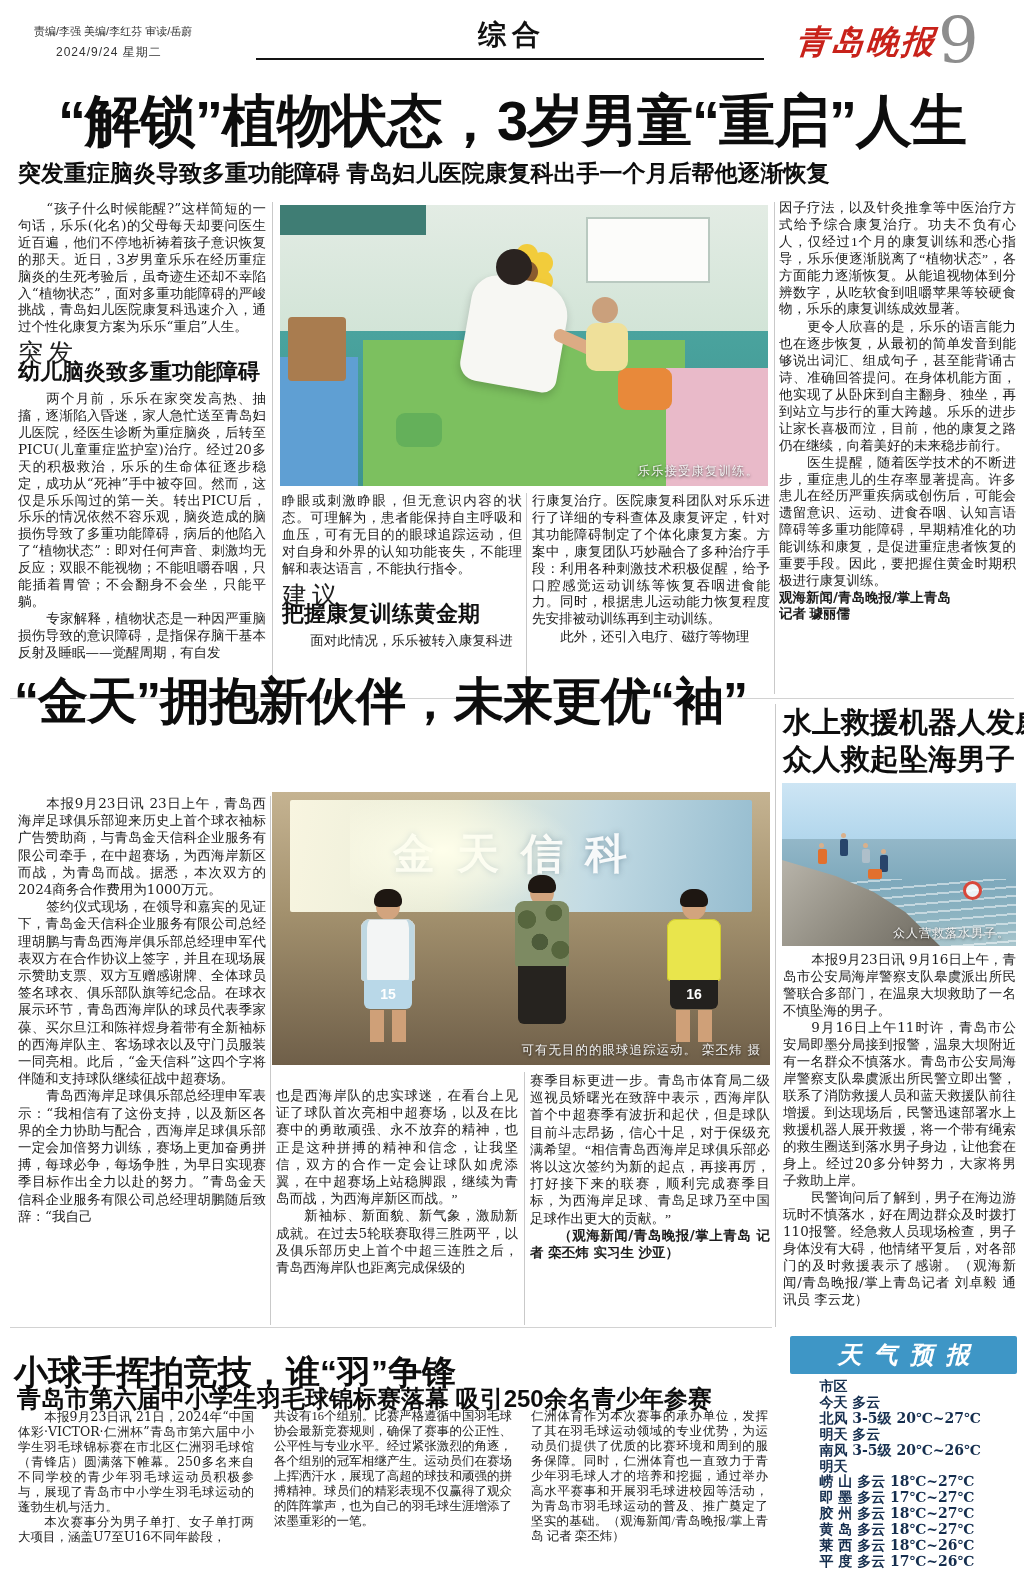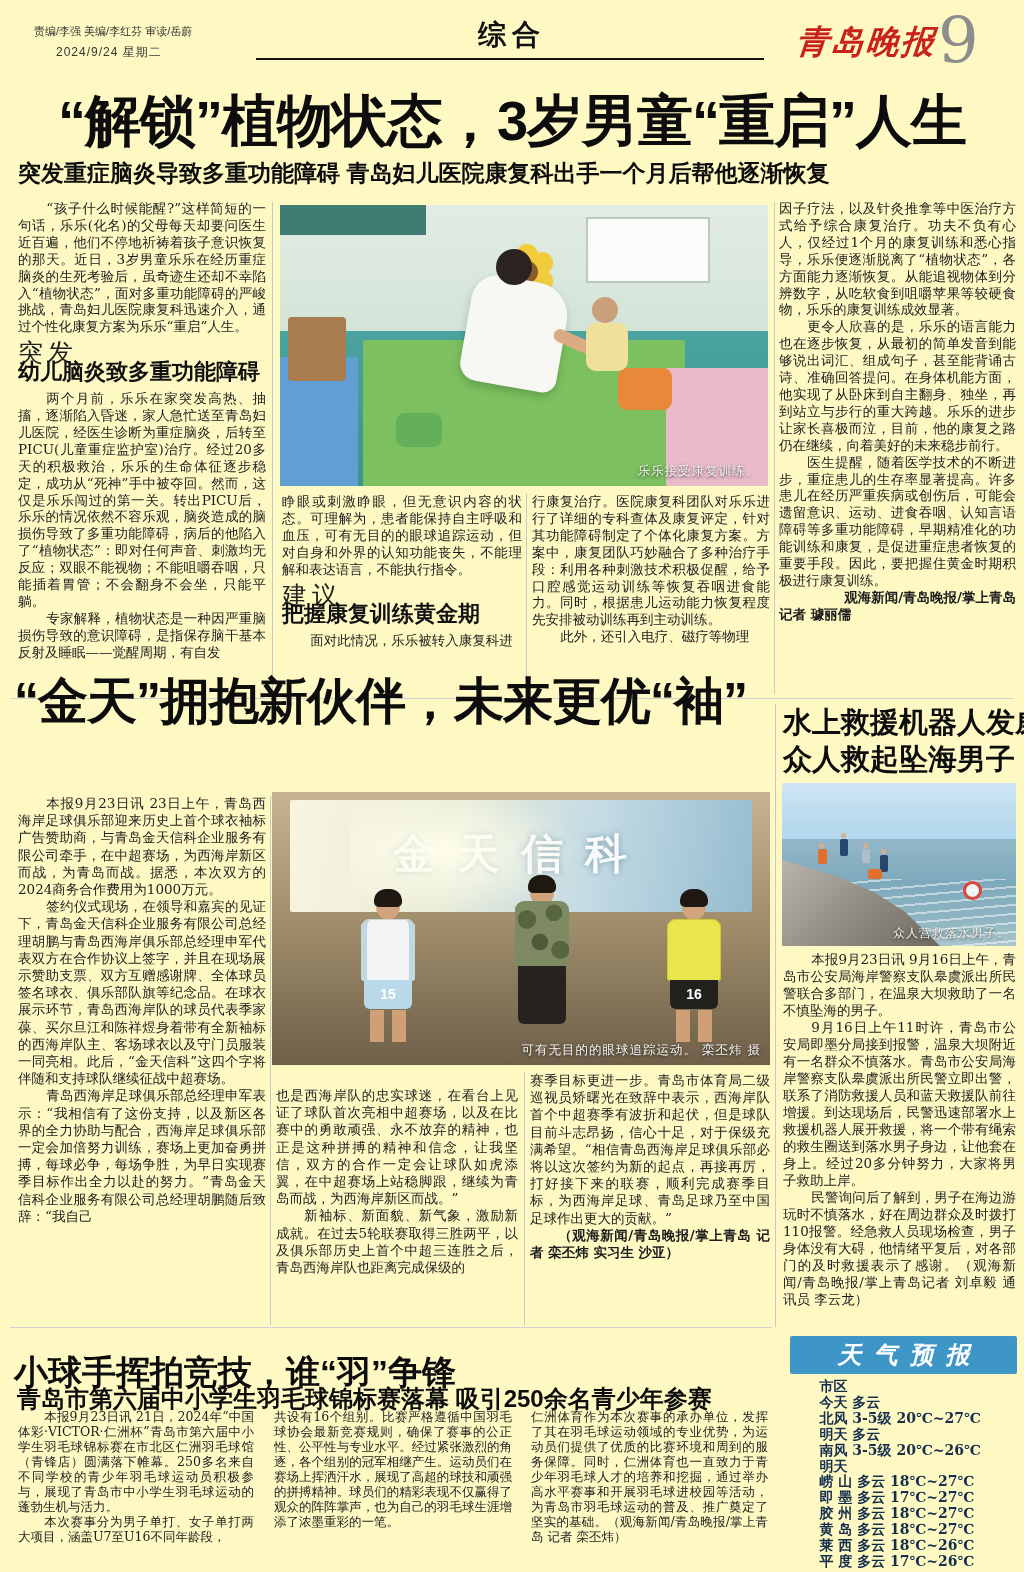--- a/index.html
+++ b/index.html
@@ -1,16 +1,16 @@
 <!DOCTYPE html>
 <html><head>
 <meta charset="utf-8">
 <style>
   html,body{margin:0;padding:0;background:#dcdcdc;}
-  .page{position:relative;width:1024px;height:1572px;margin:0 auto;background:#fef9c3;
+  .page{position:relative;width:1024px;height:1572px;margin:0 auto;background:#ffffff;
         font-family:"DejaVu Serif","Liberation Serif",serif;color:#1c1c1c;overflow:hidden;}
   .abs{position:absolute;}
   .sans{font-family:"Liberation Sans","DejaVu Sans",sans-serif;}
 
   
   .hdr-editors{left:34px;top:24px;font-size:11px;color:#333;}
   .hdr-date{left:56px;top:44px;font-size:12px;color:#333;letter-spacing:1px;}
   .hdr-section{left:0;top:16px;width:1024px;text-align:center;font-size:28px;font-weight:600;letter-spacing:6px;color:#111;}
   .hdr-rule{left:256px;top:58px;width:508px;height:2px;background:#141414;}
   .masthead{left:796px;top:20px;font-size:33px;font-weight:bold;font-style:italic;color:#c8221a;letter-spacing:2px;transform:skewX(-5deg);}
@@ -26,23 +26,23 @@
   .a4-headline{left:14px;top:1326px;font-size:34px;white-space:nowrap;margin-top:24px;}
   .a4-subhead{left:17px;top:1383px;font-size:24px;}
 
   
   .col{overflow:hidden;}
   .bt1{font-size:13.5px;line-height:16.9px;}
   .bt2{font-size:13.5px;line-height:17.2px;}
   .bt3{font-size:13.5px;line-height:17px;}
   .bt4{font-size:12.5px;line-height:15px;}
   .para{margin:0;text-indent:2.1em;text-align:justify;}
-  .para.ni{text-indent:0;}
+  .para.ni{text-indent:0;font-family:Liberation Serif, serif;}
   .para.by{font-weight:bold;}
-  .para.by-r{text-align:right;text-indent:0;}
+  .para.by-r{text-align:left;text-indent:0;}
   .a1c1{left:18px;top:200px;width:248px;height:496px;}
   .a1c2{left:282px;top:493px;width:240px;height:203px;}
   .a1c3{left:532px;top:493px;width:238px;height:203px;}
   .a1c4{left:779px;top:200px;width:237px;height:496px;}
   .a2c1{left:18px;top:795px;width:248px;height:531px;}
   .a2c2{left:276px;top:1072px;width:242px;height:254px;margin-top:15px;}
   .a2c3{left:530px;top:1072px;width:240px;height:254px;}
   .a3body{left:783px;top:951px;width:233px;height:376px;}
   .a4c1{left:18px;top:1409px;width:236px;height:161px;}
   .a4c2{left:274px;top:1409px;width:238px;height:161px;}

